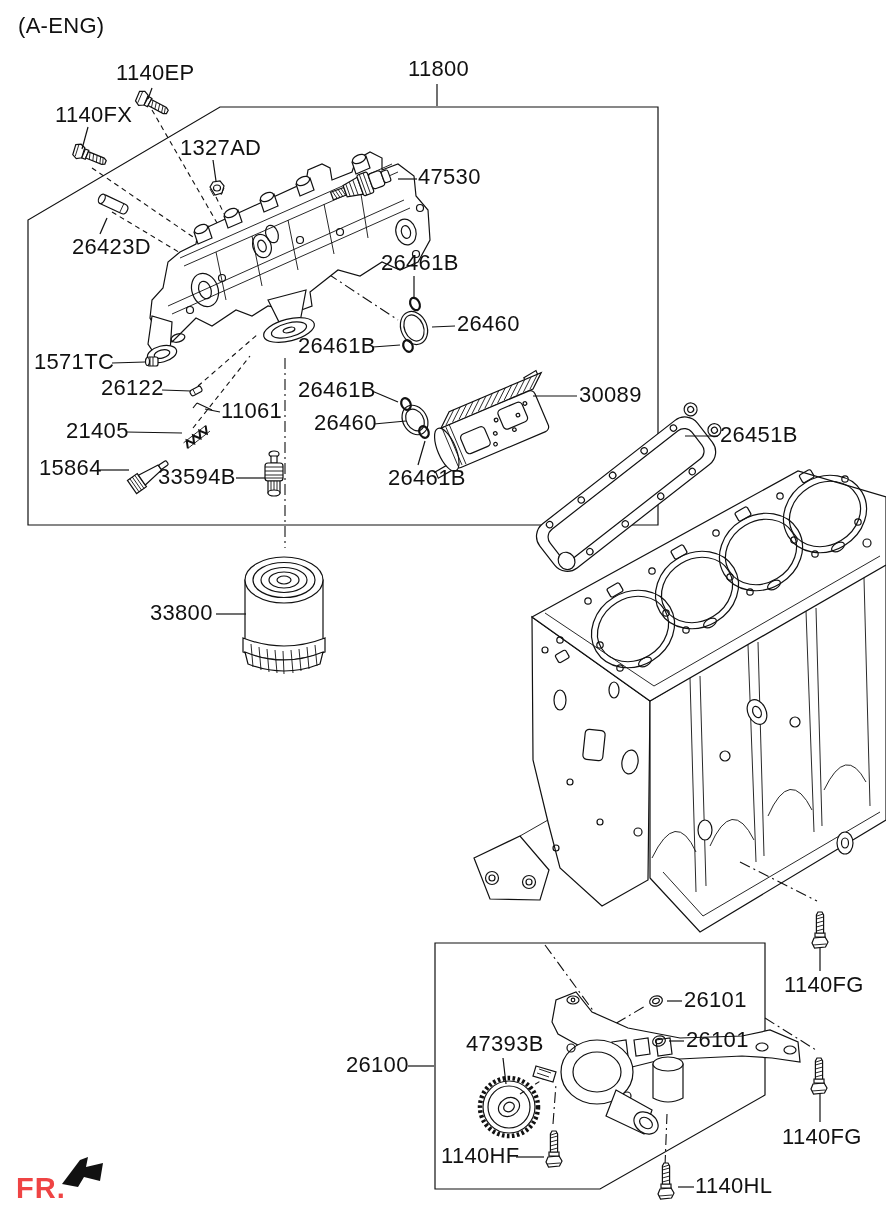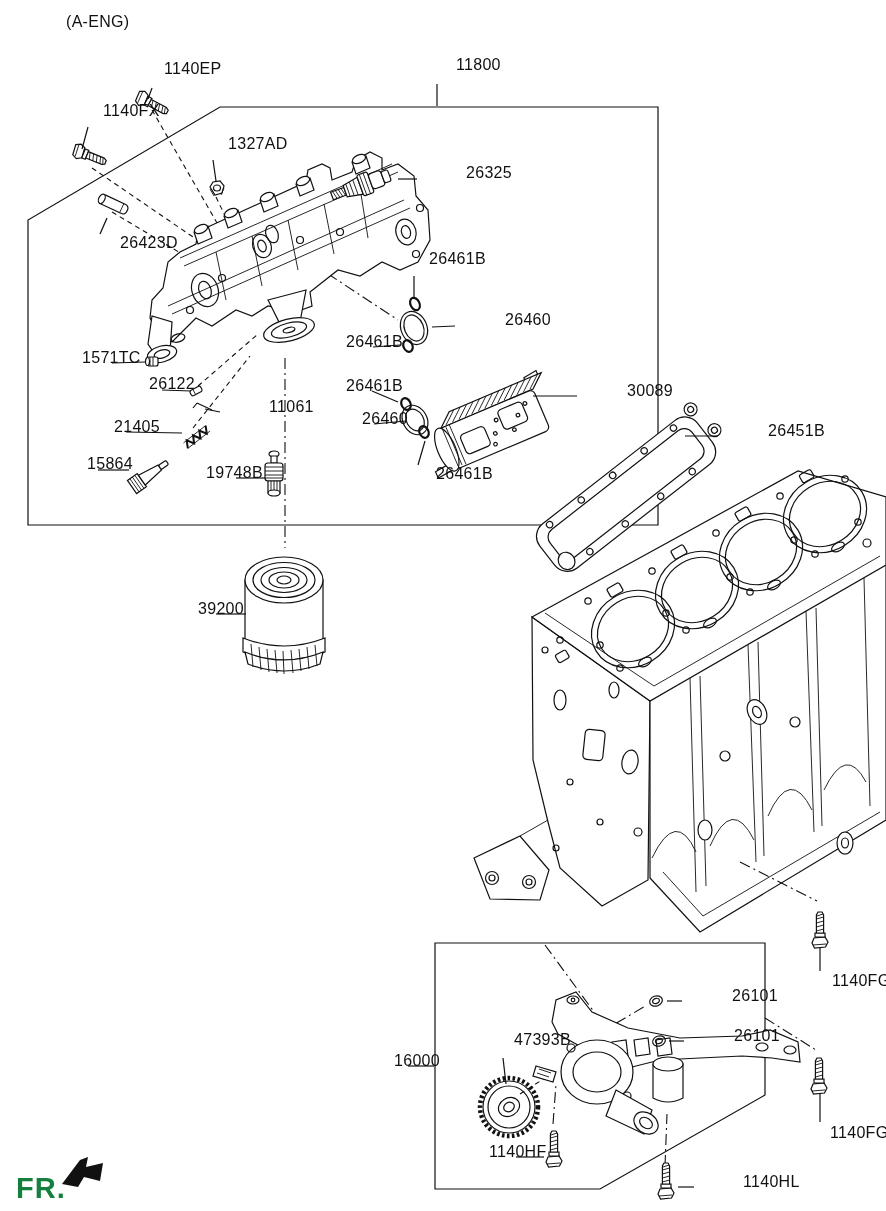--- a/index.html
+++ b/index.html
@@ -1,21 +1,21 @@
 <!DOCTYPE html>
 <html><head>
 <meta charset="utf-8">
 <style>
   html,body{margin:0;padding:0;background:#fff;}
   #stage{position:relative;width:886px;height:1211px;background:#fff;overflow:hidden;
          font-family:"Liberation Sans",sans-serif;color:#111;}
   #art{position:absolute;left:0;top:0;}
-  .lbl{position:absolute;font-size:16px;line-height:1.05;white-space:nowrap;color:#111;
-       letter-spacing:0.3px;margin-left:48px;}
-  .lbl-fr{position:absolute;font-size:29px;font-weight:bold;letter-spacing:1px;color:#15803d;}
+  .lbl{position:absolute;font-size:22px;line-height:1.05;white-space:nowrap;color:#111;
+       letter-spacing:0.3px;}
+  .lbl-fr{position:absolute;font-size:29px;font-weight:bold;letter-spacing:1px;color:#ef4444;}
   svg *{vector-effect:non-scaling-stroke;}
   .ln{stroke:#111;stroke-width:1.2;fill:none;}
   .wf{stroke:#111;stroke-width:1.2;fill:#fff;}
   .thin{stroke:#111;stroke-width:0.9;fill:none;}
   .dash{stroke:#111;stroke-width:1.1;fill:none;stroke-dasharray:5 4;}
   .ddot{stroke:#111;stroke-width:1.1;fill:none;stroke-dasharray:11 4 2 4;}
   .oring{stroke:#111;stroke-width:2.2;fill:none;}
   .blk{fill:#111;stroke:none;}
 </style>
 </head>
@@ -398,40 +398,40 @@
   </g>
 
   <path class="blk" d="M62,1184 L80,1160 L88,1157 L86,1167 L103,1163 L100,1181 L84,1177 L78,1187 Z"></path>
 </svg>
 
   <div class="lbl" style="left:18px;top:14px">(A-ENG)</div>
   <div class="lbl" style="left:116px;top:61px">1140EP</div>
   <div class="lbl" style="left:55px;top:103px">1140FX</div>
   <div class="lbl" style="left:180px;top:136px">1327AD</div>
   <div class="lbl" style="left:408px;top:57px">11800</div>
-  <div class="lbl" style="left:418px;top:165px">26325</div>
+  <div class="lbl" style="left:418px;top:165px">47530</div>
   <div class="lbl" style="left:72px;top:235px">26423D</div>
   <div class="lbl" style="left:381px;top:251px">26461B</div>
   <div class="lbl" style="left:457px;top:312px">26460</div>
   <div class="lbl" style="left:298px;top:334px">26461B</div>
   <div class="lbl" style="left:34px;top:350px">1571TC</div>
   <div class="lbl" style="left:101px;top:376px">26122</div>
   <div class="lbl" style="left:298px;top:378px">26461B</div>
   <div class="lbl" style="left:221px;top:399px">11061</div>
   <div class="lbl" style="left:314px;top:411px">26460</div>
   <div class="lbl" style="left:66px;top:419px">21405</div>
   <div class="lbl" style="left:579px;top:383px">30089</div>
   <div class="lbl" style="left:39px;top:456px">15864</div>
-  <div class="lbl" style="left:158px;top:465px">19748B</div>
+  <div class="lbl" style="left:158px;top:465px">33594B</div>
   <div class="lbl" style="left:388px;top:466px">26461B</div>
   <div class="lbl" style="left:720px;top:423px">26451B</div>
-  <div class="lbl" style="left:150px;top:601px">39200</div>
+  <div class="lbl" style="left:150px;top:601px">33800</div>
   <div class="lbl" style="left:684px;top:988px">26101</div>
   <div class="lbl" style="left:686px;top:1028px">26101</div>
   <div class="lbl" style="left:466px;top:1032px">47393B</div>
-  <div class="lbl" style="left:346px;top:1053px">16000</div>
+  <div class="lbl" style="left:346px;top:1053px">26100</div>
   <div class="lbl" style="left:784px;top:973px">1140FG</div>
   <div class="lbl" style="left:782px;top:1125px">1140FG</div>
   <div class="lbl" style="left:441px;top:1144px">1140HF</div>
   <div class="lbl" style="left:695px;top:1174px">1140HL</div>
   <div class="lbl-fr" style="left:16px;top:1172px">FR.</div>
 
 </div>
 
 </body></html>

